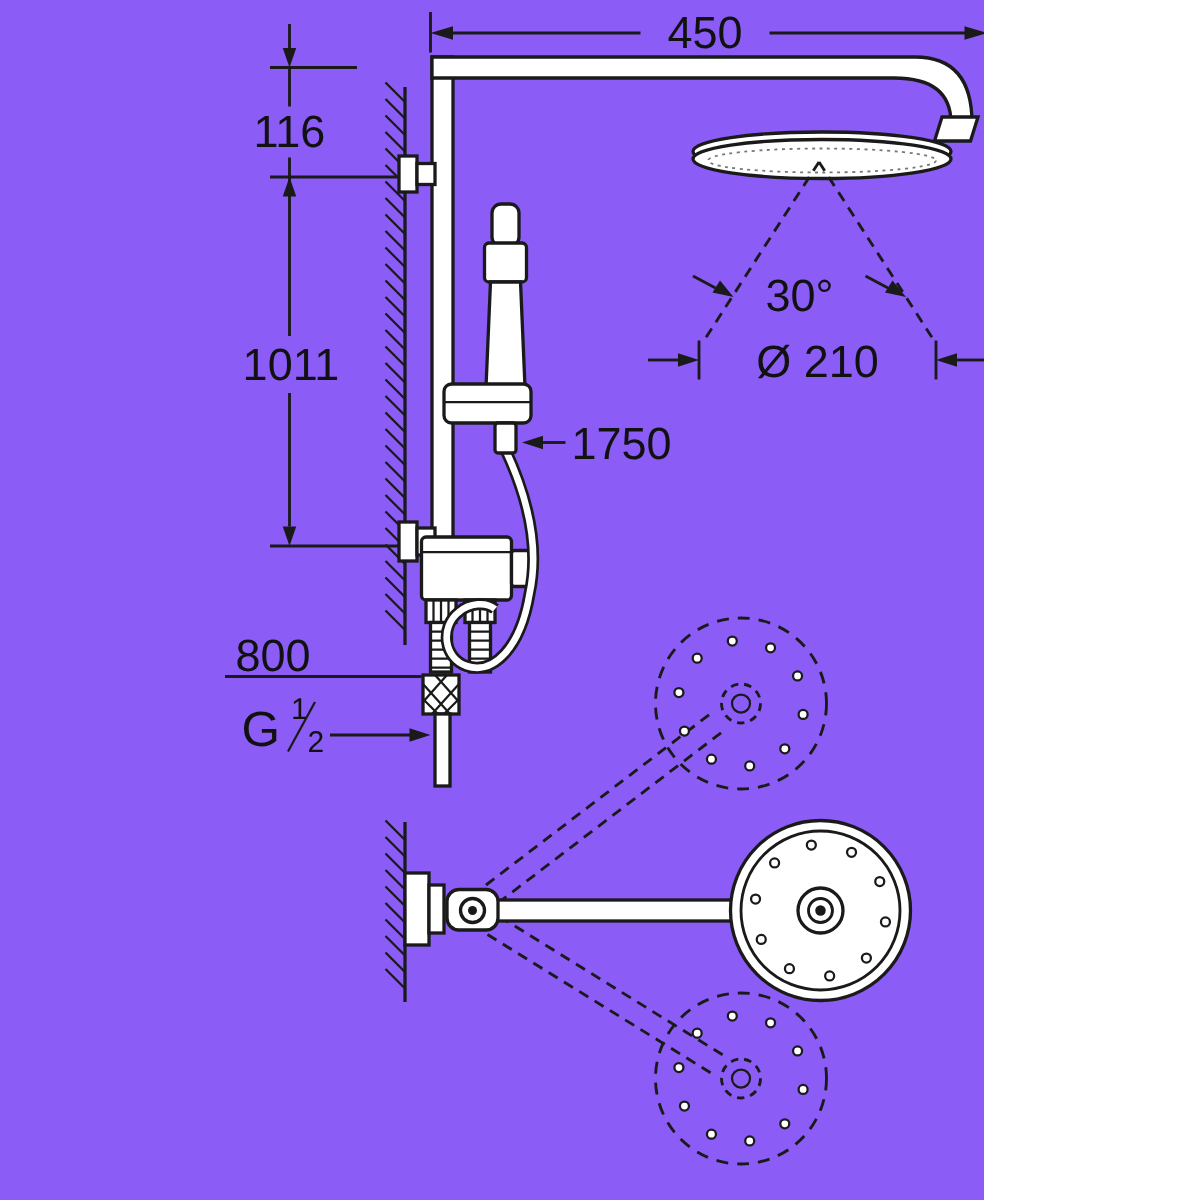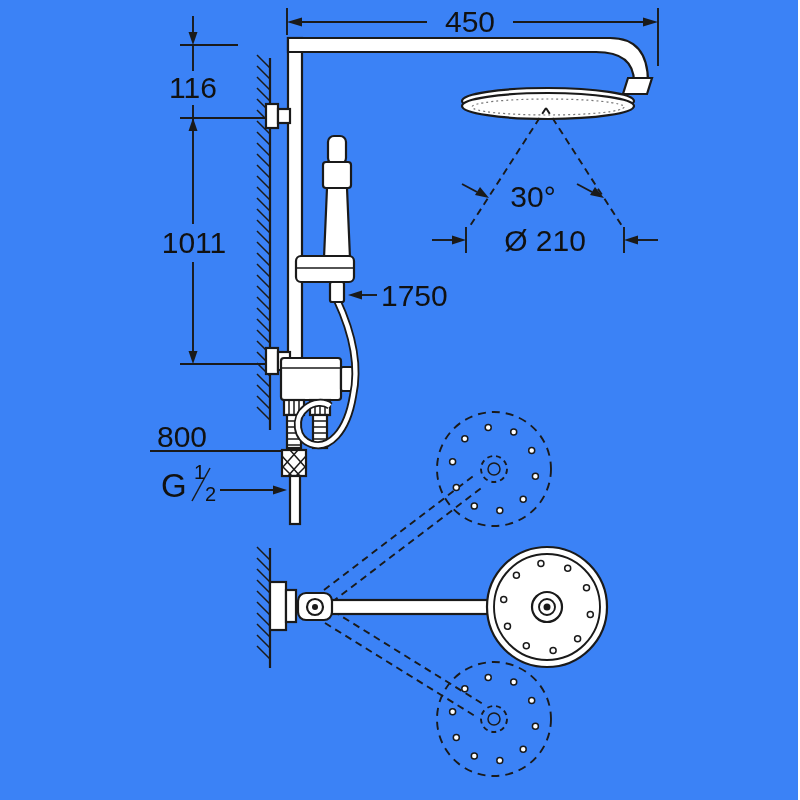--- a/index.html
+++ b/index.html
@@ -1,16 +1,16 @@
 <!DOCTYPE html>
 <html><head>
 <meta charset="utf-8">
 <style>
   html,body{margin:0;padding:0;background:#ffffff;}
-  .page{width:798px;height:800px;background:#3b82f6;position:relative;overflow:hidden;text-decoration:underline;}
+  .page{width:656px;height:800px;background:#8b5cf6;position:relative;overflow:hidden;text-decoration:underline;}
   svg{display:block;}
   text{font-family:"Liberation Sans","DejaVu Sans",sans-serif;fill:#111;}
   .dim-text{font-size:30px;}
   .dim-text-sm{font-size:20px;}
   .dim-text-g{font-size:33px;}
   .s{stroke:#1a1a1a;stroke-width:2.2;fill:none;}
   .sd{stroke:#1a1a1a;stroke-width:1.9;fill:none;}
   .thin{stroke:#1a1a1a;stroke-width:1.5;fill:none;}
   .fw{fill:#ffffff;stroke:#1a1a1a;stroke-width:2.2;}
   .ah{fill:#1a1a1a;stroke:none;}

